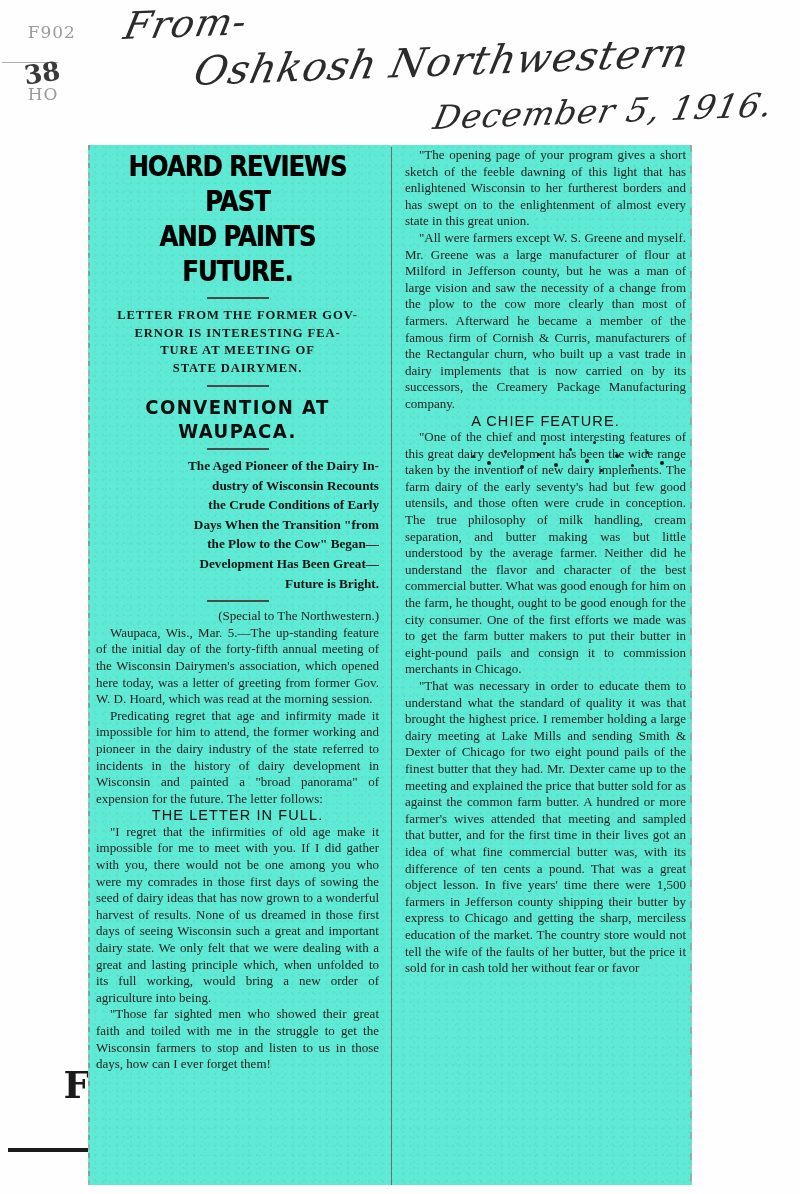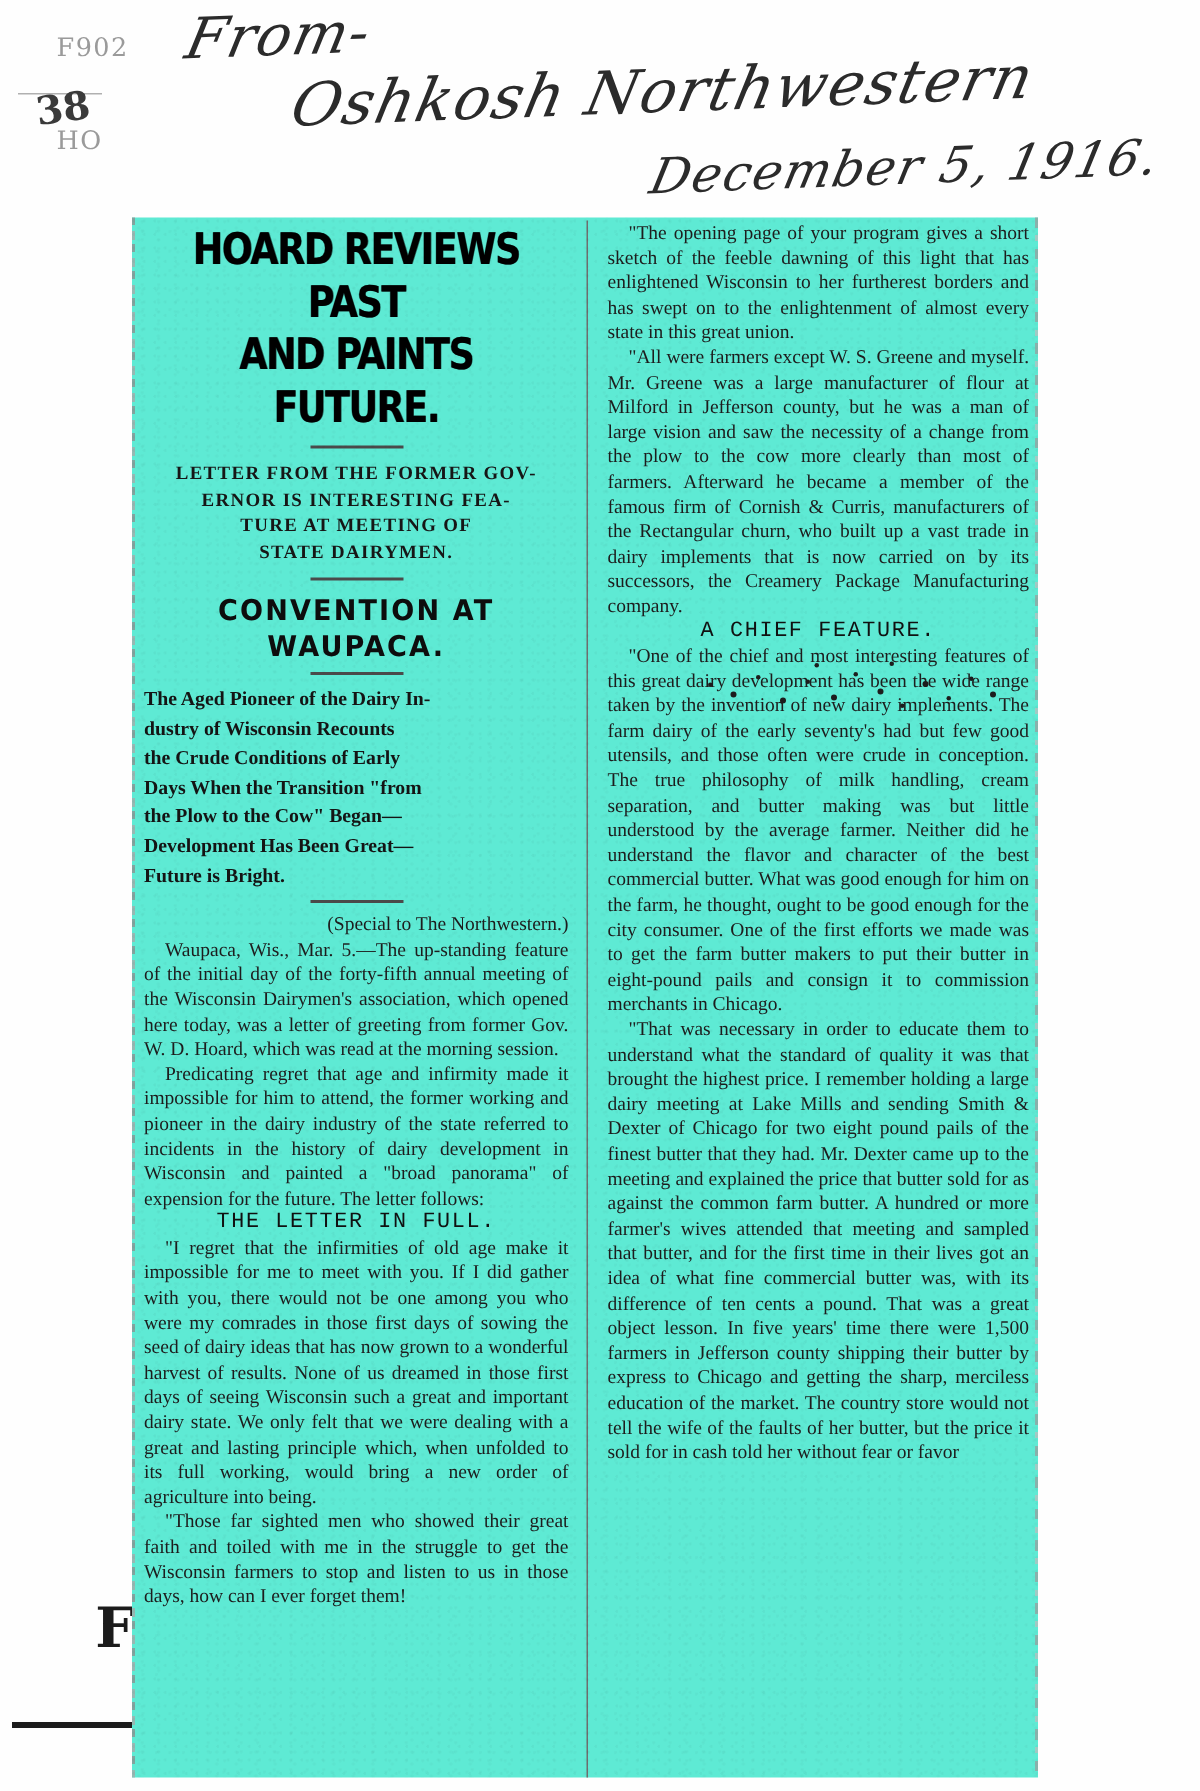--- a/index.html
+++ b/index.html
@@ -26,21 +26,21 @@
   }
   .script {
     font-style: italic;
     font-family: "DejaVu Serif", serif;
     letter-spacing: 1px;
     transform: skewX(-14deg) rotate(-2.2deg);
     transform-origin: left bottom;
   }
 
   #mark-tl {
-    left: 12px; top: 2px;
+    left: 2px; top: 2px;
     font-size: 17px;
     line-height: 20px;
     color: #9a9a9a;
     letter-spacing: 1px;
   }
   #mark-tl .rule {
     display: block;
     width: 56px;
     height: 1px;
     background: #b0b0b0;
@@ -174,21 +174,21 @@
     color: #0d0d0d;
     margin: 4px 0 2px 0;
     transform: scaleX(.95);
   }
 
   .deck {
     font-family: "Liberation Serif", serif;
     font-weight: bold;
     font-size: 13.2px;
     line-height: 19.6px;
-    text-align: left;
+    text-align: right;
     color: #141414;
     margin: 2px 0 0 0;
   }
 
   
   .body-text {
     font-family: "Liberation Serif", serif;
     font-size: 13px;
     line-height: 16.6px;
     text-align: justify;
@@ -198,21 +198,21 @@
   .body-text p {
     margin: 0;
     text-indent: 14px;
   }
   .special {
     text-align: right;
     text-indent: 0 !important;
     margin-bottom: 0;
   }
   .sect-head {
-    font-family: Liberation Mono, monospace;
+    font-family: Liberation Sans, sans-serif;
     font-size: 14.5px;
     letter-spacing: 1.1px;
     text-align: center;
     text-indent: 0 !important;
     margin: 2px 0 1px 0;
     color: #101010;
   }
 
   
   .grain {

